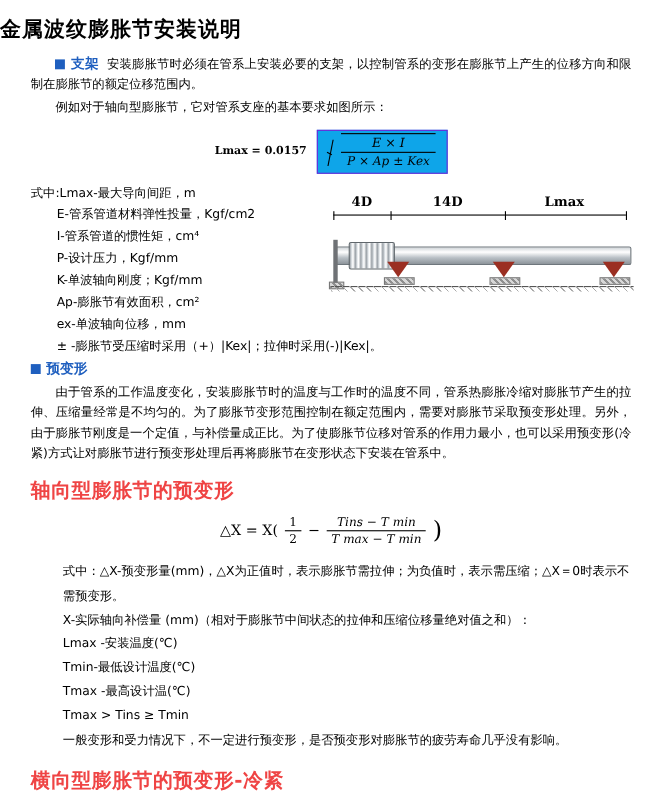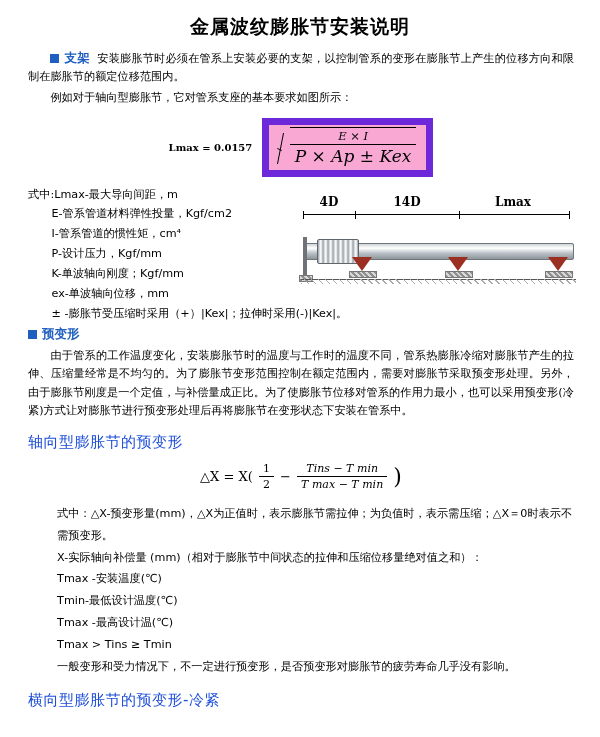--- a/index.html
+++ b/index.html
@@ -16,21 +16,20 @@
     overflow: hidden;
   }
   .page {
     position: relative;
     width: 600px;
     height: 737px;
     padding: 0;
     box-sizing: border-box;
   }
   .title {
-    text-align: center;
     font-size: 19px;
     font-weight: bold;
     letter-spacing: 1px;
     margin: 14px 0 8px 0;
     font-family: "DejaVu Serif", "Liberation Serif", serif;
   }
   .body-wrap {
     padding: 0 26px 0 28px;
   }
   p.para {
@@ -53,37 +52,37 @@
   .blue-head {
     color: #1f5fbf;
     font-weight: bold;
     font-size: 12.5px;
   }
   .section-head {
     margin: 9px 0 2px 0;
     line-height: 1.5;
   }
   .sub-head {
-    color: #1d4ed8;
-    font-weight: normal;
-    font-size: 15px;
+    color: #ef4444;
+    font-weight: bold;
+    font-size: 18px;
     margin: 13px 0 6px 0;
     letter-spacing: 0.5px;
   }
   .formula-block {
     text-align: center;
     margin: 10px 0 8px 0;
   }
   .formula-box {
     display: inline-block;
-    border: 7px solid #6d28d9;
+    border: 1px solid #6d28d9;
     padding: 4px 10px 4px 8px;
     font-family: "DejaVu Serif", "Liberation Serif", serif;
     font-size: 12px;
-    background: #f9a8d4;
+    background: #0ea5e9;
   }
   .lmax-label {
     font-weight: bold;
     font-family: "DejaVu Serif", "Liberation Serif", serif;
     font-size: 10px;
     margin-right: 6px;
     vertical-align: middle;
   }
   .sqrt {
     display: inline-block;
@@ -121,21 +120,21 @@
   }
   .frac .num {
     display: block;
     border-bottom: 1px solid #000;
     padding: 0 5px 1px 5px;
     font-size: 11.5px;
   }
   .frac .den {
     display: block;
     padding: 1px 5px 0 5px;
-    font-size: 17px;
+    font-size: 11px;
   }
   .defs {
     margin: 6px 0 0 0;
   }
   .defs div {
     line-height: 1.78;
     font-size: 11.2px;
   }
   .def-indent {
     padding-left: 2.1em;
@@ -332,20 +331,21 @@
       </span>
     </div>
 
     <div class="cols">
       <div class="defs">
         <div>式中:Lmax-最大导向间距，m</div>
         <div class="def-indent">E-管系管道材料弹性投量，Kgf/cm2</div>
         <div class="def-indent">I-管系管道的惯性矩，cm⁴</div>
         <div class="def-indent">P-设计压力，Kgf/mm</div>
         <div class="def-indent">K-单波轴向刚度；Kgf/mm</div>
+        <div class="def-indent">Ap-膨胀节有效面积，cm²</div>
         <div class="def-indent">ex-单波轴向位移，mm</div>
         <div class="def-indent">± -膨胀节受压缩时采用（+）|Kex|；拉伸时采用(-)|Kex|。</div>
       </div>
 
       <div class="diagram">
         <div class="dim-row">
           <span class="dim" style="left:6px; width:56px;">4D</span>
           <span class="dim" style="left:72px; width:80px;">14D</span>
           <span class="dim" style="left:168px; width:100px;">Lmax</span>
         </div>
@@ -400,21 +400,21 @@
       <span class="eq-inline">−</span>
       <span class="frac2" style="font-style:italic;">
         <span class="n">Tins − T min</span>
         <span class="d">T max − T min</span>
       </span>
       <span class="big-paren">)</span>
     </div>
 
     <div class="list-line">式中：△X-预变形量(mm)，△X为正值时，表示膨胀节需拉伸；为负值时，表示需压缩；△X＝0时表示不需预变形。</div>
     <div class="list-line">X-实际轴向补偿量 (mm)（相对于膨胀节中间状态的拉伸和压缩位移量绝对值之和）：</div>
-    <div class="list-line">Tmax -安装温度(℃)</div>
+    <div class="list-line">Lmax -安装温度(℃)</div>
     <div class="list-line">Tmin-最低设计温度(℃)</div>
     <div class="list-line">Tmax -最高设计温(℃)</div>
     <div class="list-line">Tmax &gt; Tins ≥ Tmin</div>
     <div class="list-line">一般变形和受力情况下，不一定进行预变形，是否预变形对膨胀节的疲劳寿命几乎没有影响。</div>
 
     <div class="sub-head">横向型膨胀节的预变形-冷紧</div>
 
   </div>
 </div>
 

